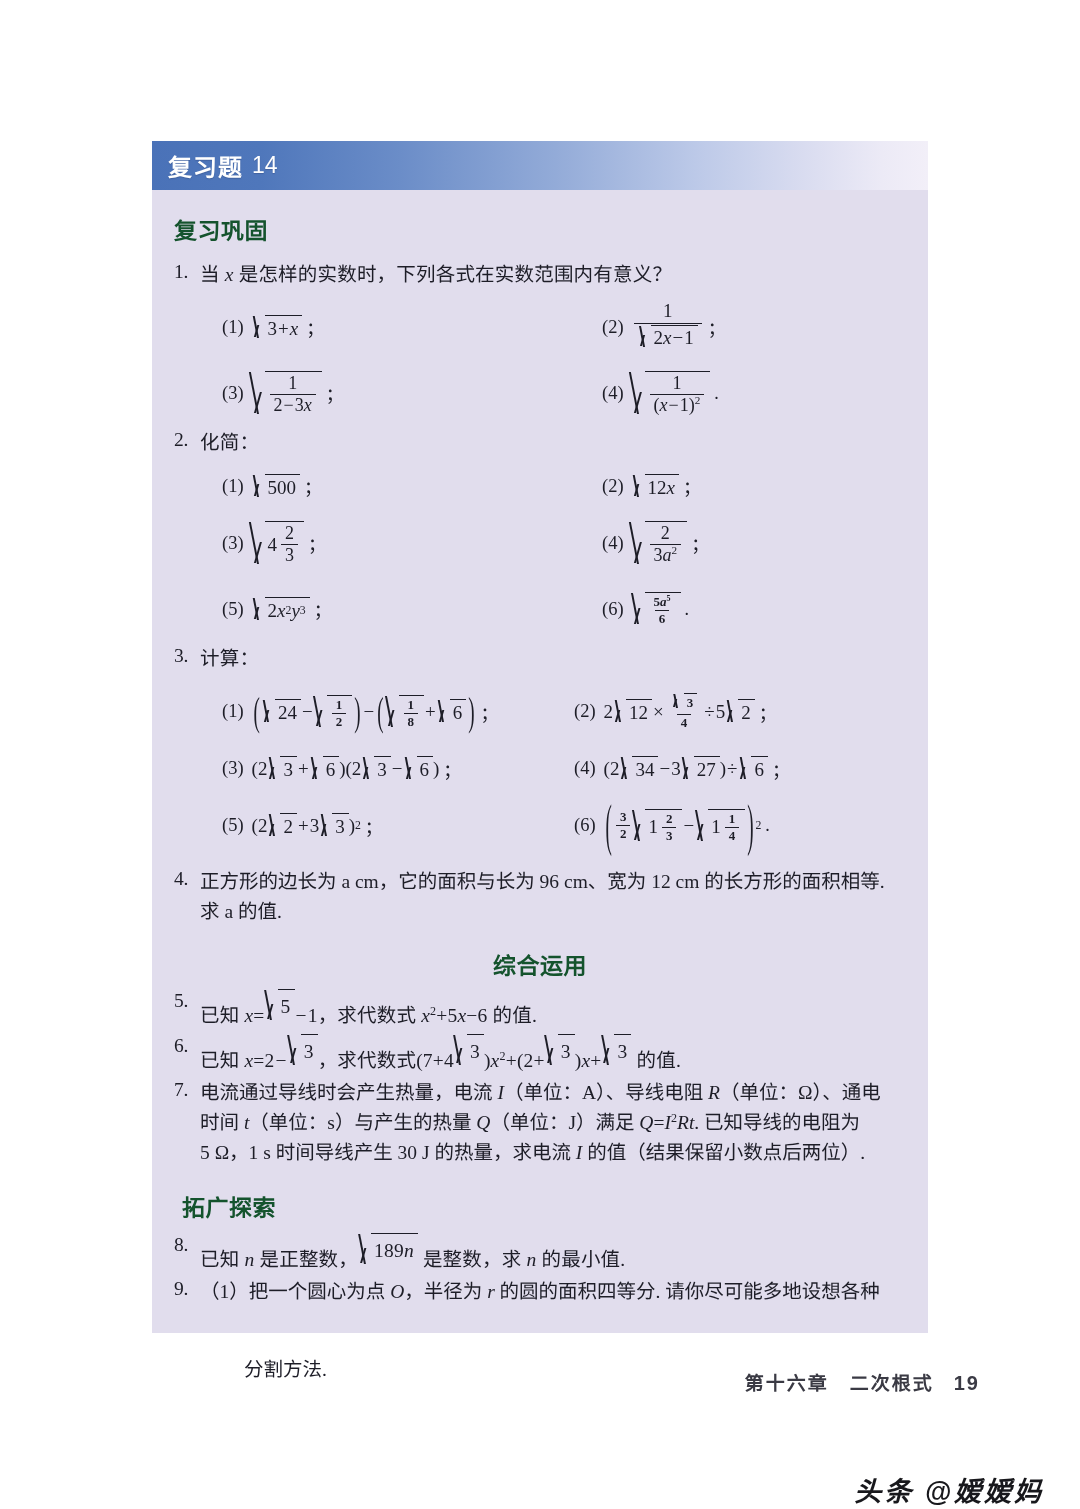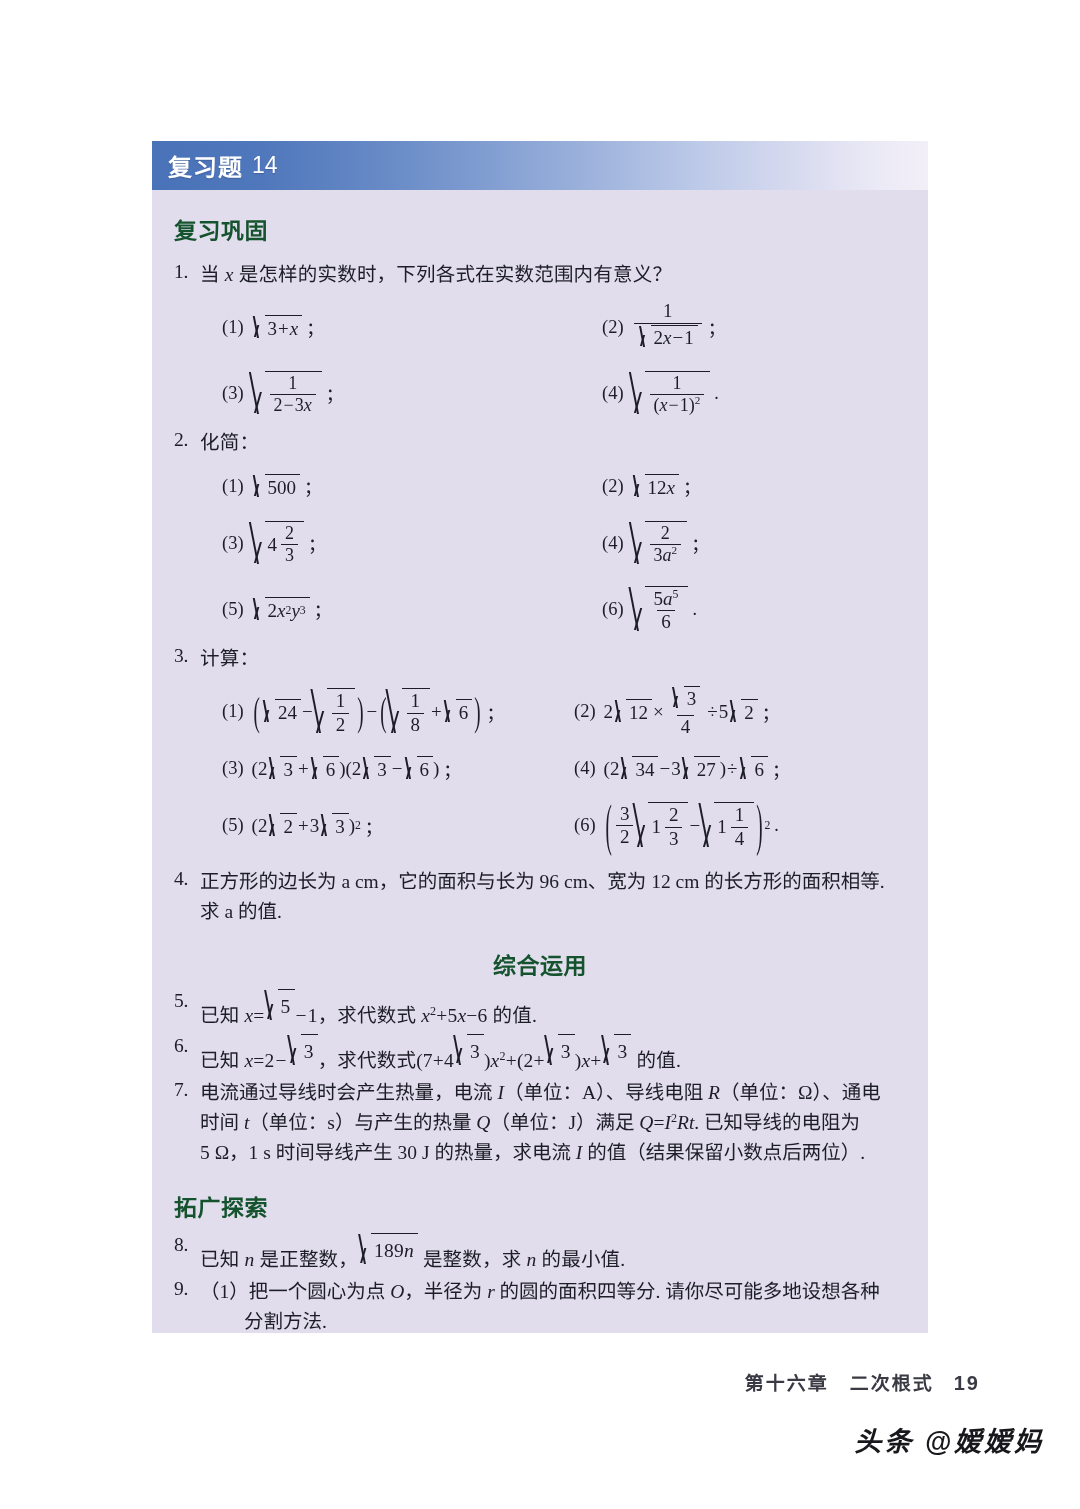--- a/index.html
+++ b/index.html
@@ -79,21 +79,21 @@
   .section-heading {
     font-family: "Liberation Sans", "DejaVu Sans", sans-serif;
     font-weight: bold;
     font-size: 23px;
     color: #14532d;
     letter-spacing: .5px;
     margin: 16px 0 14px 0;
   }
   .section-heading.first { margin-top: 2px; }
   .section-heading.zh { margin-top: 20px; margin-bottom: 8px; text-align: center; }
-  .section-heading.tg { margin-top: 20px; margin-bottom: 10px; }
+  .section-heading.tg { margin-top: 20px; margin-bottom: 10px; margin-left: 8px; }
 
   
   .problem {
     display: flex;
     align-items: flex-start;
     margin-bottom: 2px;
   }
   .pnum {
     width: 26px;
     flex: 0 0 26px;
@@ -187,21 +187,21 @@
     margin: 0 2px;
     line-height: 1.08;
   }
   .frac > .num { padding: 0 4px 1px 4px; font-size: 18px; }
   .frac > .den {
     padding: 1px 4px 0 4px;
     font-size: 18px;
     border-top: 1.5px solid #1d1d27;
   }
   .frac.big > .num, .frac.big > .den { font-size: 19px; }
-  .frac.sm > .num, .frac.sm > .den { font-size: 19px; }
+  .frac.sm > .num, .frac.sm > .den { font-size: 13px; font-weight: bold; }
 
   
   .mixed { display: inline-flex; align-items: center; }
   .mixed > .whole { margin-right: 2px; font-size: 19px; }
 
   
   .pleft, .pright {
     display: inline-block;
     font-size: 1em;
     transform: scaleY(2.15);
@@ -232,21 +232,21 @@
 
   
   #watermark-strip {
     position: absolute;
     left: 0;
     top: 1420px;
     width: 1080px;
     height: 89px;
     background: #ffffff;
     display: flex;
-    align-items: flex-start;
+    align-items: flex-end;
     justify-content: flex-end;
     padding-right: 36px;
     box-sizing: border-box;
   }
   #watermark-strip .wm {
     font-family: "Liberation Sans", "DejaVu Sans", sans-serif;
     font-size: 27px;
     font-weight: bold;
     font-style: italic;
     color: #18181c;
@@ -753,21 +753,21 @@
                   <span class="mi">n</span>
                 </span>
               </span>&nbsp;是整数，求&nbsp;<span class="mi">n</span>&nbsp;的最小值.</div>
         </div>
       </div>
 
       <div class="problem">
         <div class="pnum">9.</div>
         <div class="pbody">
           <div class="stem tight">（1）把一个圆心为点&nbsp;<span class="mi">O</span>，半径为&nbsp;<span class="mi">r</span>&nbsp;的圆的面积四等分. 请你尽可能多地设想各种</div>
-          <div class="stem tight" style="padding-left:44px;">分割方法.</div>
+          <div class="stem tight" style="padding-left:44px;margin-top:48px;">分割方法.</div>
         </div>
       </div>
 
     </div>
   </div>
 
   <div id="page-footer">
     <span class="chapter">第十六章　二次根式</span><span class="pageno">19</span>
   </div>
 

